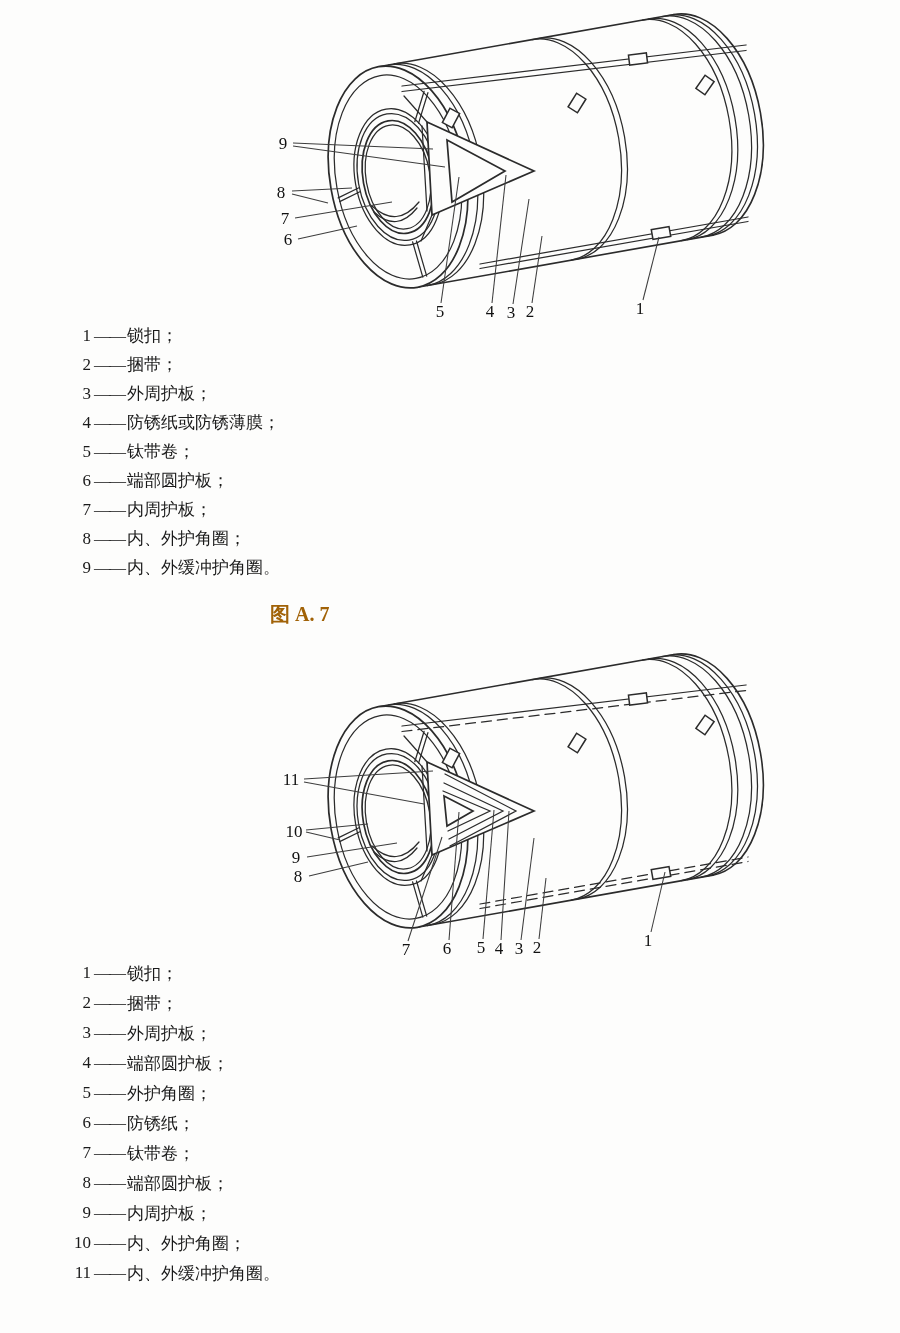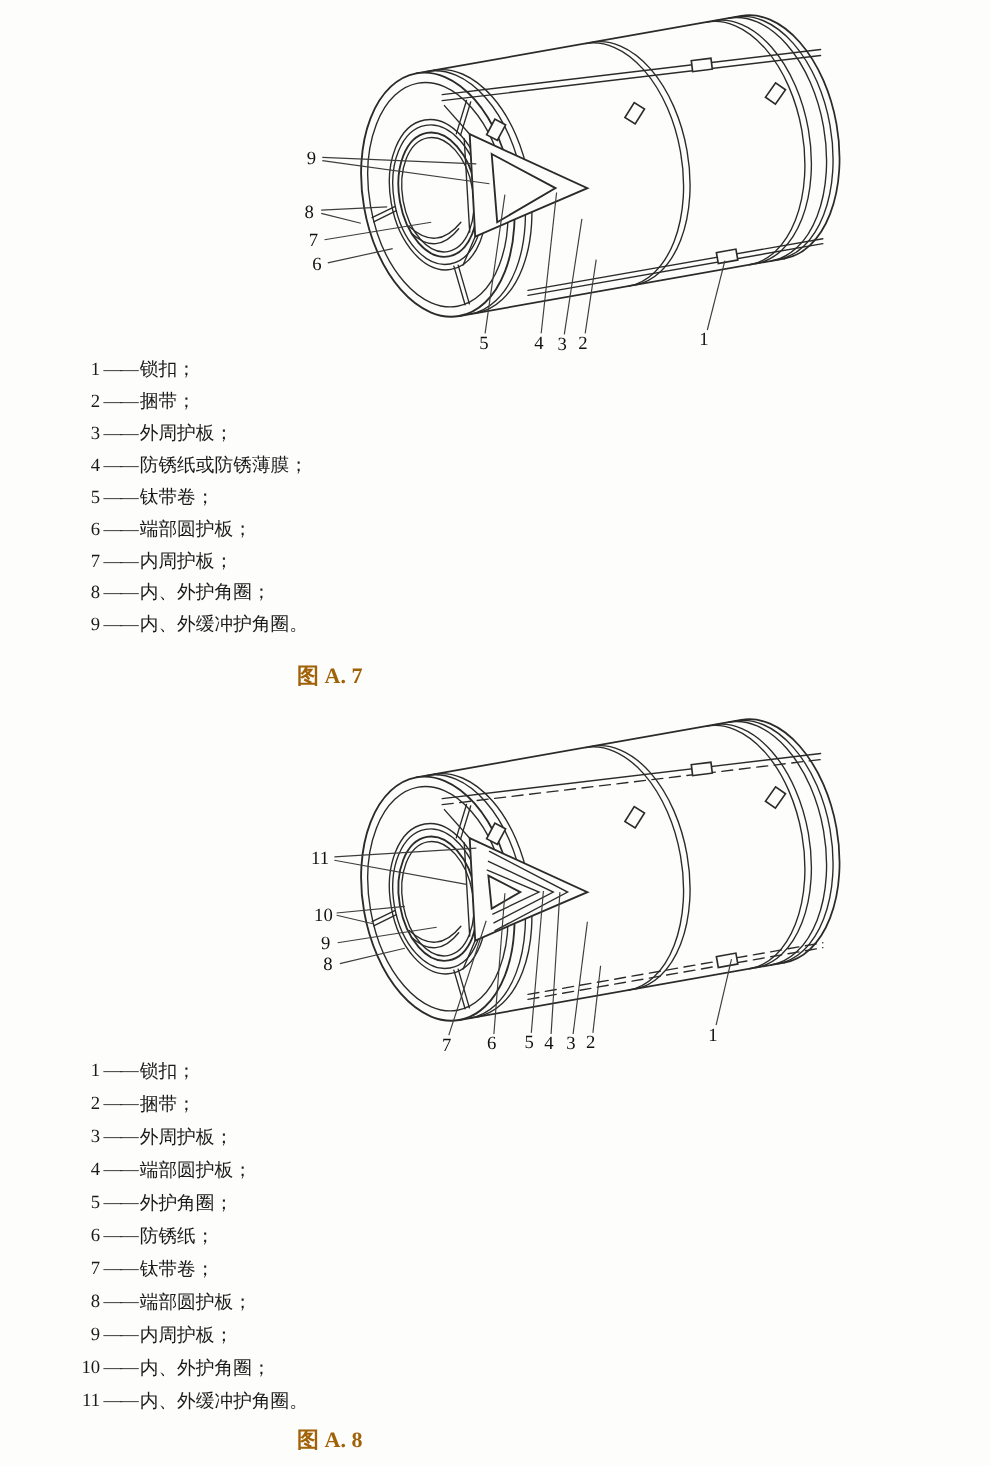--- a/index.html
+++ b/index.html
@@ -304,15 +304,14 @@
         <span class="ldash">——</span>
         <span class="llab">内、外护角圈；</span>
       </div>
     <div class="lrow">
         <span class="lnum">11</span>
         <span class="ldash">——</span>
         <span class="llab">内、外缓冲护角圈。</span>
       </div>
   </div>
 
-  <div class="caption" style="top:1295px">图 A. 8</div>
 
 </div>
 
 </body></html>

